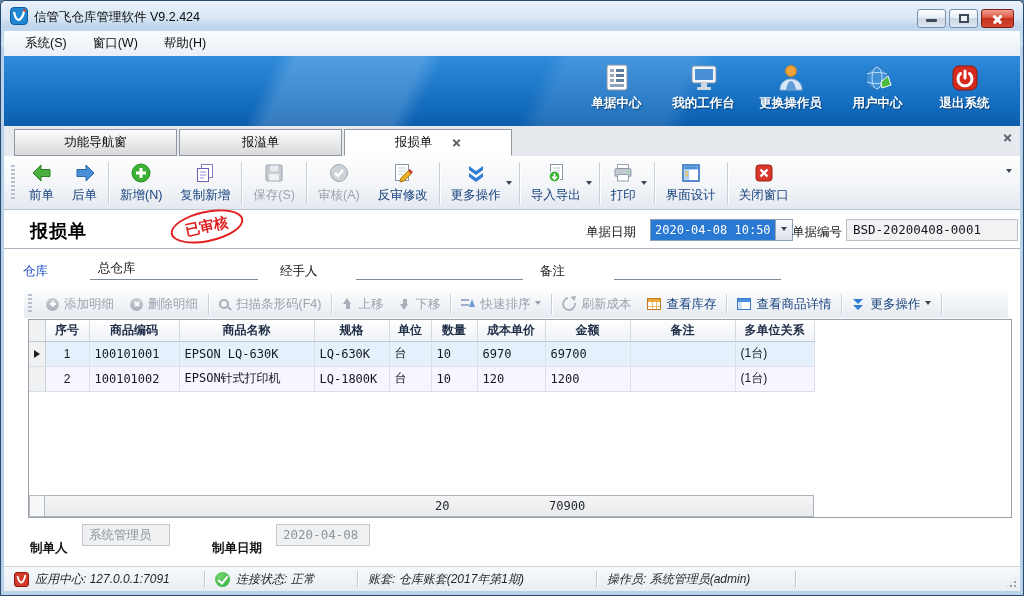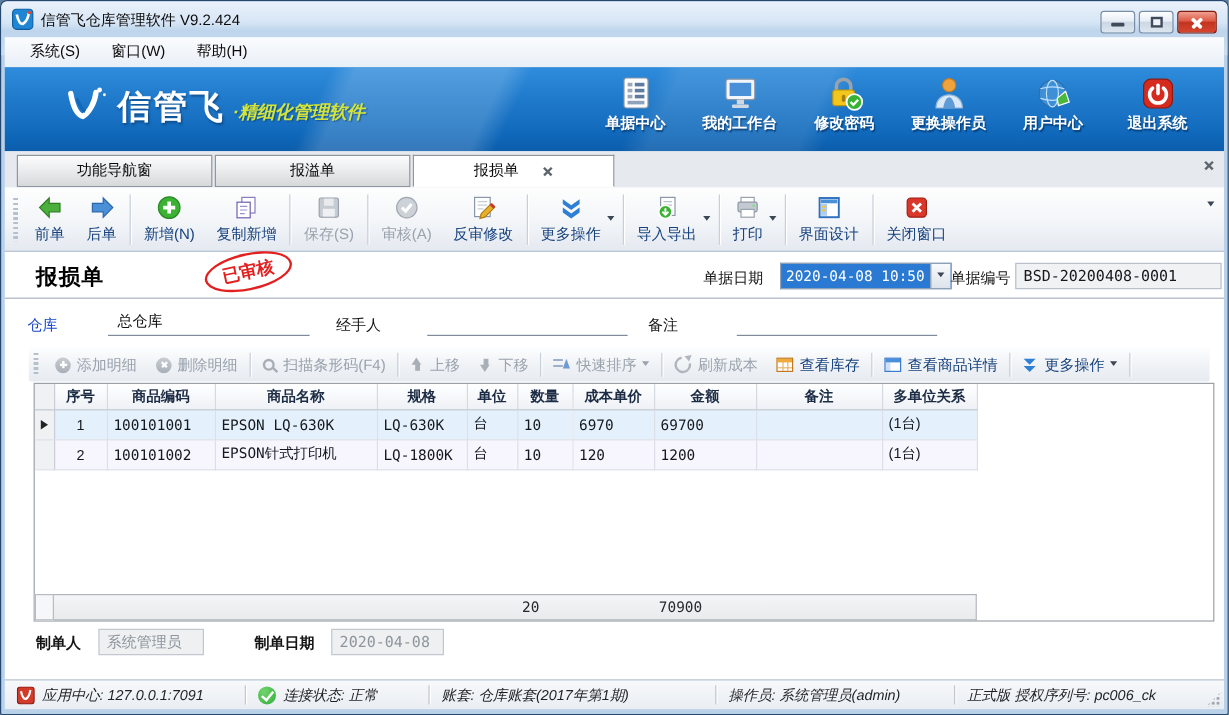--- a/index.html
+++ b/index.html
@@ -50,21 +50,21 @@
 .tb-sep{width:1px;height:42px;background:#c6cfda;box-shadow:1px 0 0 #fff;margin:0 2px;}
 .tri-dn{width:0;height:0;border:3.5px solid rgba(0,0,0,0);border-top:4.5px solid #3c4654;display:inline-block;}
 .tb-dd{align-self:center;padding:0 5px 0 0;margin-left:-4px;cursor:pointer;}
 .tb-overflow{margin-left:auto;margin-right:8px;align-self:flex-start;margin-top:6px;cursor:pointer;}
 
 .formarea{position:absolute;top:209px;left:3px;right:3px;bottom:29px;background:#fff;}
 .form-title{position:absolute;left:26px;top:9px;font-size:18px;font-weight:bold;color:#000;letter-spacing:1px;}
 .stamp{position:absolute;left:166px;top:1px;transform:rotate(-12deg);border:2px solid #e32020;border-radius:50%;padding:4px 13px;color:#e32020;font-weight:bold;font-size:14.5px;white-space:nowrap;background:rgba(255,255,255,0);}
 .hdr-line{position:absolute;left:0;right:0;top:38px;border-bottom:1px solid #aab4c0;}
 .fld-label{position:absolute;font-size:12.5px;color:#141414;white-space:nowrap;}
-.lbl-bold{font-weight:bold;}
+.lbl-bold{font-weight:bold;margin-top:12px;}
 .date-field{position:absolute;left:646px;top:9px;width:143px;height:22px;border:1px solid #8fa0b4;background:#2a7ad4;display:flex;cursor:text;}
 .date-text{flex:1;color:#fff;font-family:"DejaVu Sans Mono",monospace;font-size:12px;line-height:20px;padding-left:4px;white-space:nowrap;overflow:hidden;}
 .date-dd{width:17px;background:linear-gradient(#f8fafc,#dde3ec);border-left:1px solid #9aa7b8;display:flex;align-items:center;justify-content:center;cursor:pointer;}
 .no-field{position:absolute;left:842px;top:9px;width:172px;height:22px;background:#f1f2f4;border:1px solid #b9c0c9;color:#16181c;font-family:"DejaVu Sans Mono",monospace;font-size:12.5px;line-height:20px;padding-left:6px;white-space:nowrap;}
 .wh-label{color:#1848c8 !important;cursor:pointer;}
 .ufield{position:absolute;top:47px;height:23px;border-bottom:1px solid #7f8b99;font-size:12.5px;padding-left:8px;color:#101010;line-height:22px;cursor:text;}
 
 .dtoolbar{position:absolute;left:20px;right:12px;top:80px;height:28px;background:linear-gradient(#fcfdfe,#eef1f5 60%,#e7ebf1);display:flex;align-items:center;border-radius:2px;padding-left:2px;}
 .dgrip{width:4px;height:20px;margin:0 6px 0 2px;background:repeating-linear-gradient(180deg,#b6c0cc 0 2px,rgba(0,0,0,0) 2px 4px);}
 .dt-item{display:flex;align-items:center;gap:5px;padding:0 8px;font-size:12.5px;color:#17427e;height:22px;white-space:nowrap;cursor:pointer;}
@@ -152,32 +152,20 @@
     </div>
   </div>
 
   <div class="menubar">
     <span class="menu-item">系统(S)</span>
     <span class="menu-item">窗口(W)</span>
     <span class="menu-item">帮助(H)</span>
   </div>
 
   <div class="banner">
-    <div class="brand">
-      <span style="margin-right:8px;">
-        <svg class="svg-ic" width="40" height="40" viewBox="0 0 40 40">
-            <path d="M9 9c2 12 6 18 10 19 5-3 10-11 11-20" stroke="#fff" stroke-width="4.5" fill="none" stroke-linecap="round"></path>
-            <path d="M14 13c3 7 5 10 7 11" stroke="#1068ba" stroke-width="2.5" fill="none"></path>
-            <circle cx="33" cy="6" r="2" fill="#fff"></circle>
-            <circle cx="37" cy="10" r="1.2" fill="#fff"></circle>
-          </svg>
-      </span>
-      <span class="brand-name">信管飞</span>
-      <span class="brand-slogan">·精细化管理软件</span>
-    </div>
     <div class="banner-actions">
       <div class="ba">
         <span>
             <svg class="svg-ic" width="30" height="30" viewBox="0 0 30 30">
               <rect x="5" y="2" width="20" height="25" rx="2" fill="#fdfdfe" stroke="#8a95a5"></rect>
               <rect x="8" y="6" width="4" height="3" fill="#9aa7b8"></rect>
               <rect x="14" y="6" width="8" height="3" fill="#5f7ba0"></rect>
               <rect x="8" y="11" width="4" height="3" fill="#9aa7b8"></rect>
               <rect x="14" y="11" width="8" height="3" fill="#5f7ba0"></rect>
               <rect x="8" y="16" width="4" height="3" fill="#9aa7b8"></rect>
@@ -190,32 +178,20 @@
       <div class="ba">
         <span>
             <svg class="svg-ic" width="32" height="30" viewBox="0 0 32 30">
               <rect x="4" y="3" width="24" height="17" rx="2" fill="#f2f6fa" stroke="#8896a8"></rect>
               <rect x="7" y="6" width="18" height="11" fill="#4a90d9"></rect>
               <rect x="13" y="20" width="6" height="4" fill="#cfd8e2"></rect>
               <rect x="9" y="24" width="14" height="3" rx="1" fill="#cfd8e2"></rect>
             </svg>
           </span>
         <span class="ba-label">我的工作台</span>
-      </div>
-      <div class="ba">
-        <span>
-            <svg class="svg-ic" width="32" height="30" viewBox="0 0 32 30">
-              <path d="M9 13V9a6 6 0 0 1 12 0v4" fill="none" stroke="#9aa2ad" stroke-width="3"></path>
-              <rect x="6" y="12" width="18" height="13" rx="2" fill="#f2c61d" stroke="#c0950d"></rect>
-              <rect x="13.5" y="16" width="3" height="6" rx="1.5" fill="#a87f08"></rect>
-              <circle cx="24" cy="22" r="6.5" fill="#36b332" stroke="#fff" stroke-width="1.5"></circle>
-              <path d="M20.8 22l2.3 2.3 4-4.2" stroke="#fff" stroke-width="2" fill="none"></path>
-            </svg>
-          </span>
-        <span class="ba-label">修改密码</span>
       </div>
       <div class="ba">
         <span>
             <svg class="svg-ic" width="30" height="30" viewBox="0 0 30 30">
               <circle cx="15" cy="8" r="5.5" fill="#f0a23c" stroke="#c57f1f"></circle>
               <path d="M4 27c0-7 5-11 11-11s11 4 11 11z" fill="#d9e8f8" stroke="#8fb4d9"></path>
               <path d="M10 27c1-6 3-9 5-9s4 3 5 9z" fill="#5f9bd6"></path>
             </svg>
           </span>
         <span class="ba-label">更换操作员</span>
@@ -560,19 +536,16 @@
     </div>
     <span class="sb-sep"></span>
     <div class="sb-seg s3">
       <span>账套: 仓库账套(2017年第1期)</span>
     </div>
     <span class="sb-sep"></span>
     <div class="sb-seg s4">
       <span>操作员: 系统管理员(admin)</span>
     </div>
     <span class="sb-sep"></span>
-    <div class="sb-seg s5">
-      <span>正式版 授权序列号: pc006_ck</span>
-    </div>
     <span class="grip-resize"></span>
   </div>
 
 </div>
 
 </body></html>

